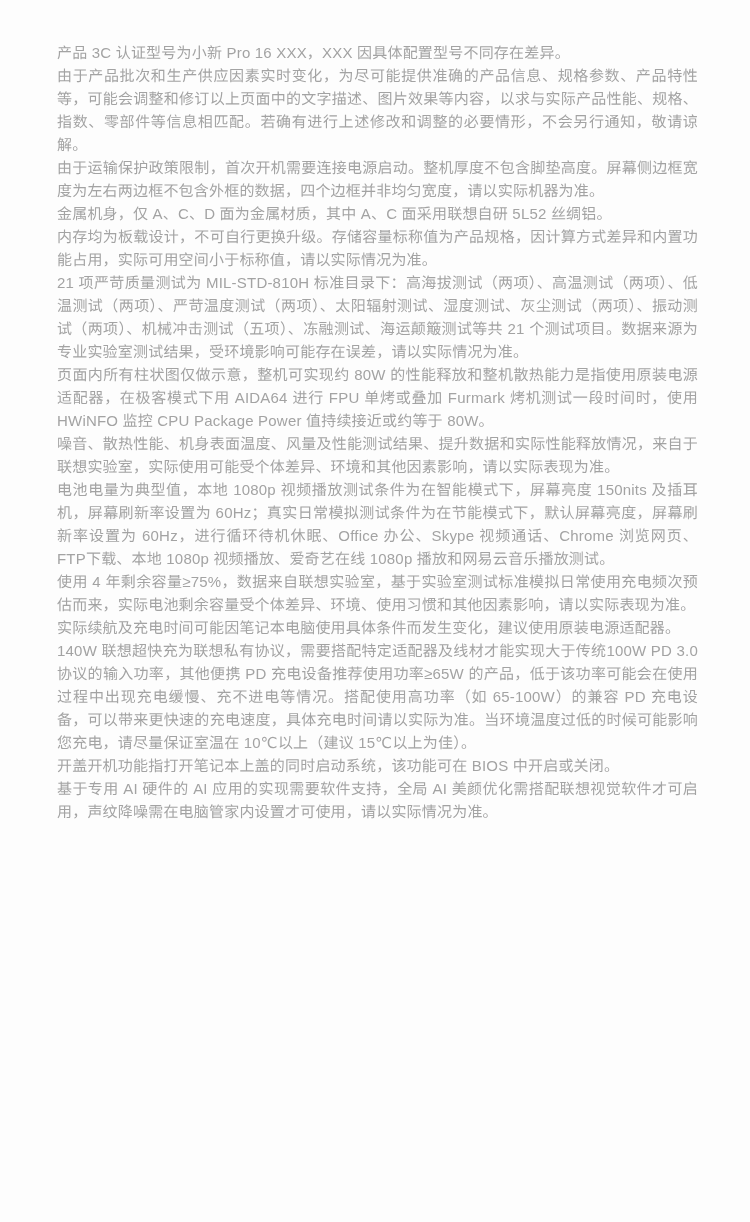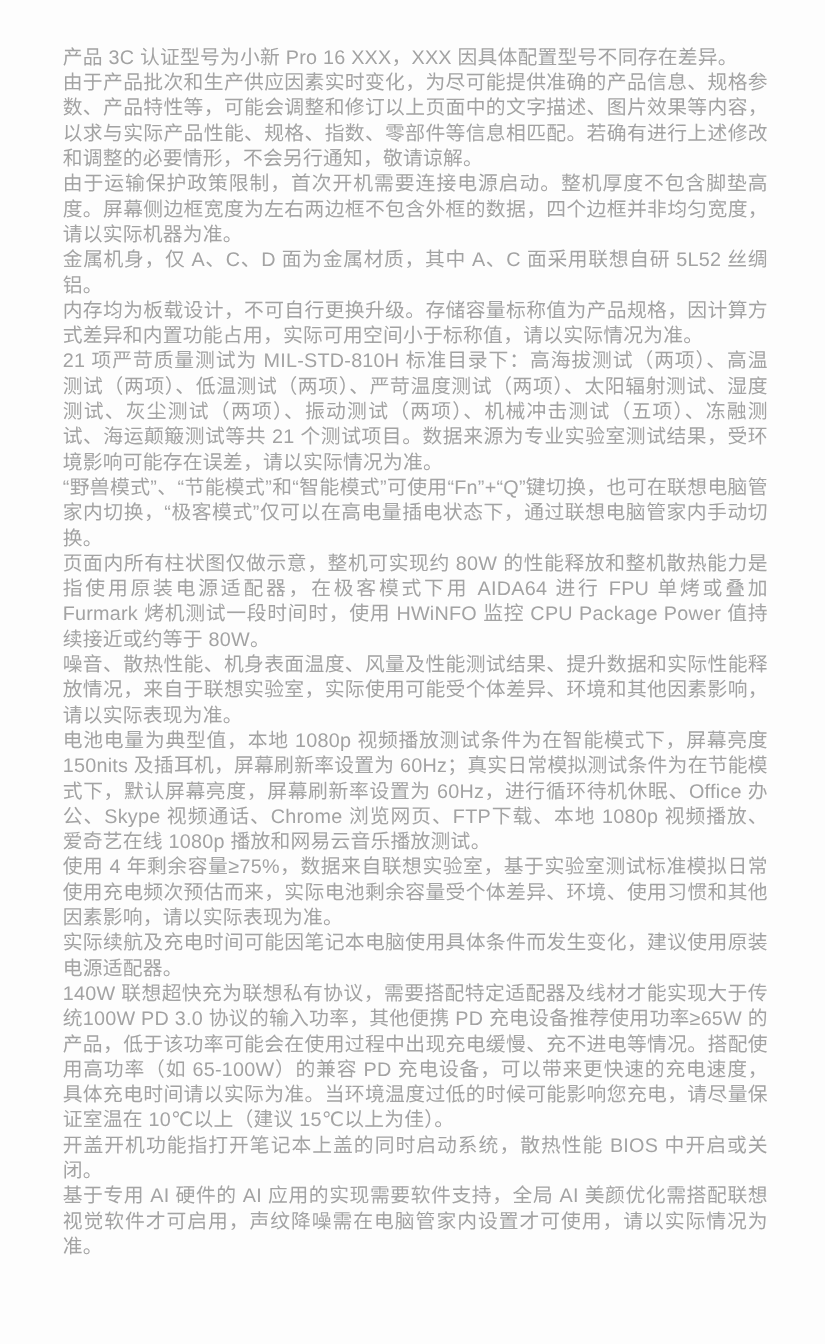--- a/index.html
+++ b/index.html
@@ -11,42 +11,41 @@
     height: 1222px;
     position: relative;
     overflow: hidden;
     font-family: "Liberation Sans", "DejaVu Sans", sans-serif;
   }
   .disclaimer-block {
     position: absolute;
     left: 57px;
     top: 41px;
     width: 641px;
-    font-size: 18px;
+    font-size: 15px;
     line-height: 23px;
     text-align: justify;
     letter-spacing: 0.2px;
   }
   .disclaimer-block p {
     margin: 0;
     padding: 0;
   }
 </style>
 </head>
 <body style="background: rgb(253, 253, 253);">
 
 <main class="disclaimer-block" style="color: rgb(163, 163, 163);">
   <p>产品 3C 认证型号为小新 Pro 16 XXX，XXX 因具体配置型号不同存在差异。</p>
   <p>由于产品批次和生产供应因素实时变化，为尽可能提供准确的产品信息、规格参数、产品特性等，可能会调整和修订以上页面中的文字描述、图片效果等内容，以求与实际产品性能、规格、指数、零部件等信息相匹配。若确有进行上述修改和调整的必要情形，不会另行通知，敬请谅解。</p>
   <p>由于运输保护政策限制，首次开机需要连接电源启动。整机厚度不包含脚垫高度。屏幕侧边框宽度为左右两边框不包含外框的数据，四个边框并非均匀宽度，请以实际机器为准。</p>
   <p>金属机身，仅 A、C、D 面为金属材质，其中 A、C 面采用联想自研 5L52 丝绸铝。</p>
   <p>内存均为板载设计，不可自行更换升级。存储容量标称值为产品规格，因计算方式差异和内置功能占用，实际可用空间小于标称值，请以实际情况为准。</p>
   <p>21 项严苛质量测试为 MIL-STD-810H 标准目录下：高海拔测试（两项）、高温测试（两项）、低温测试（两项）、严苛温度测试（两项）、太阳辐射测试、湿度测试、灰尘测试（两项）、振动测试（两项）、机械冲击测试（五项）、冻融测试、海运颠簸测试等共 21 个测试项目。数据来源为专业实验室测试结果，受环境影响可能存在误差，请以实际情况为准。</p>
-  <p>“野兽模式”、“节能模式”和“智能模式”可使用“Fn”+“Q”键切换，也可在联想电脑管家内切换，“极客模式”仅可以在高电量插电状态下，通过联想电脑管家内手动切换。</p>
   <p>页面内所有柱状图仅做示意，整机可实现约 80W 的性能释放和整机散热能力是指使用原装电源适配器，在极客模式下用 AIDA64 进行 FPU 单烤或叠加 Furmark 烤机测试一段时间时，使用 HWiNFO 监控 CPU Package Power 值持续接近或约等于 80W。</p>
   <p>噪音、散热性能、机身表面温度、风量及性能测试结果、提升数据和实际性能释放情况，来自于联想实验室，实际使用可能受个体差异、环境和其他因素影响，请以实际表现为准。</p>
   <p>电池电量为典型值，本地 1080p 视频播放测试条件为在智能模式下，屏幕亮度 150nits 及插耳机，屏幕刷新率设置为 60Hz；真实日常模拟测试条件为在节能模式下，默认屏幕亮度，屏幕刷新率设置为 60Hz，进行循环待机休眠、Office 办公、Skype 视频通话、Chrome 浏览网页、FTP下载、本地 1080p 视频播放、爱奇艺在线 1080p 播放和网易云音乐播放测试。</p>
   <p>使用 4 年剩余容量≥75%，数据来自联想实验室，基于实验室测试标准模拟日常使用充电频次预估而来，实际电池剩余容量受个体差异、环境、使用习惯和其他因素影响，请以实际表现为准。</p>
   <p>实际续航及充电时间可能因笔记本电脑使用具体条件而发生变化，建议使用原装电源适配器。</p>
   <p>140W 联想超快充为联想私有协议，需要搭配特定适配器及线材才能实现大于传统100W PD 3.0 协议的输入功率，其他便携 PD 充电设备推荐使用功率≥65W 的产品，低于该功率可能会在使用过程中出现充电缓慢、充不进电等情况。搭配使用高功率（如 65-100W）的兼容 PD 充电设备，可以带来更快速的充电速度，具体充电时间请以实际为准。当环境温度过低的时候可能影响您充电，请尽量保证室温在 10℃以上（建议 15℃以上为佳）。</p>
-  <p>开盖开机功能指打开笔记本上盖的同时启动系统，散热性能 BIOS 中开启或关闭。</p>
+  <p>开盖开机功能指打开笔记本上盖的同时启动系统，该功能可在 BIOS 中开启或关闭。</p>
   <p>基于专用 AI 硬件的 AI 应用的实现需要软件支持，全局 AI 美颜优化需搭配联想视觉软件才可启用，声纹降噪需在电脑管家内设置才可使用，请以实际情况为准。</p>
 </main>
 
 </body></html>

